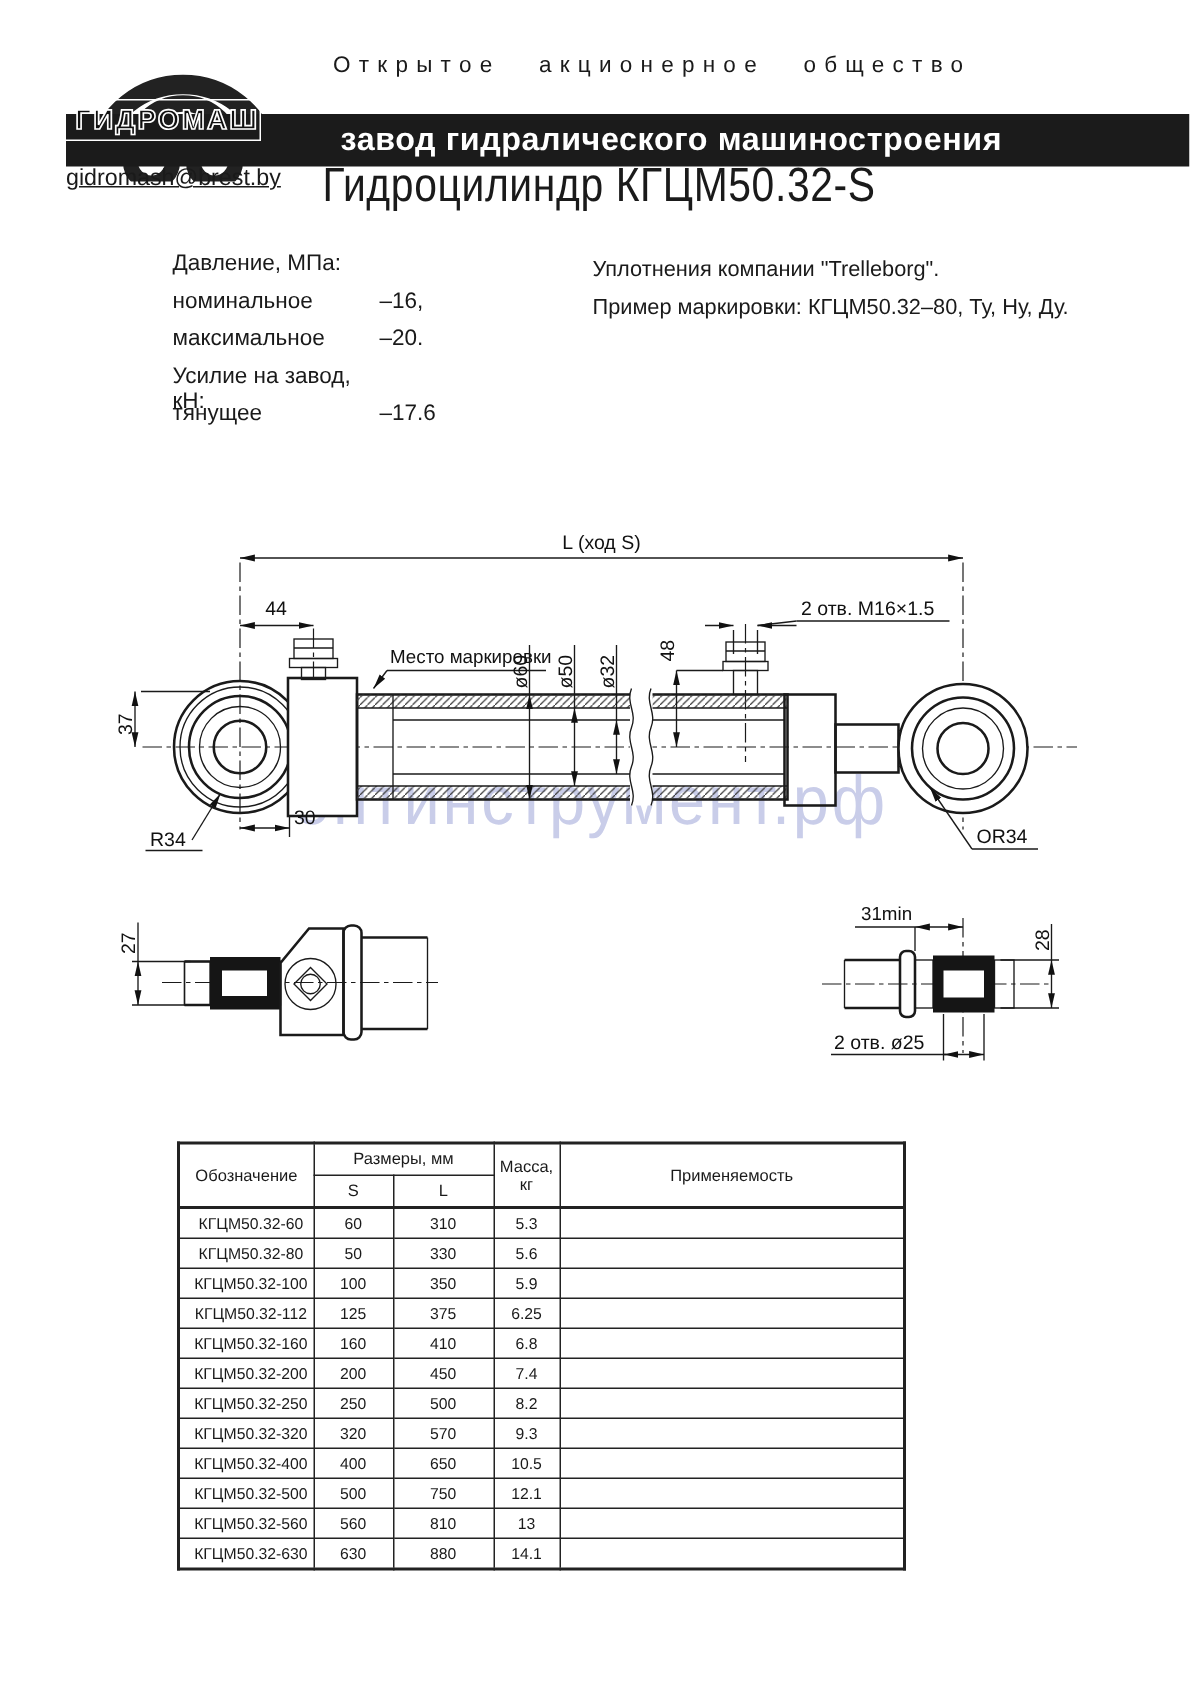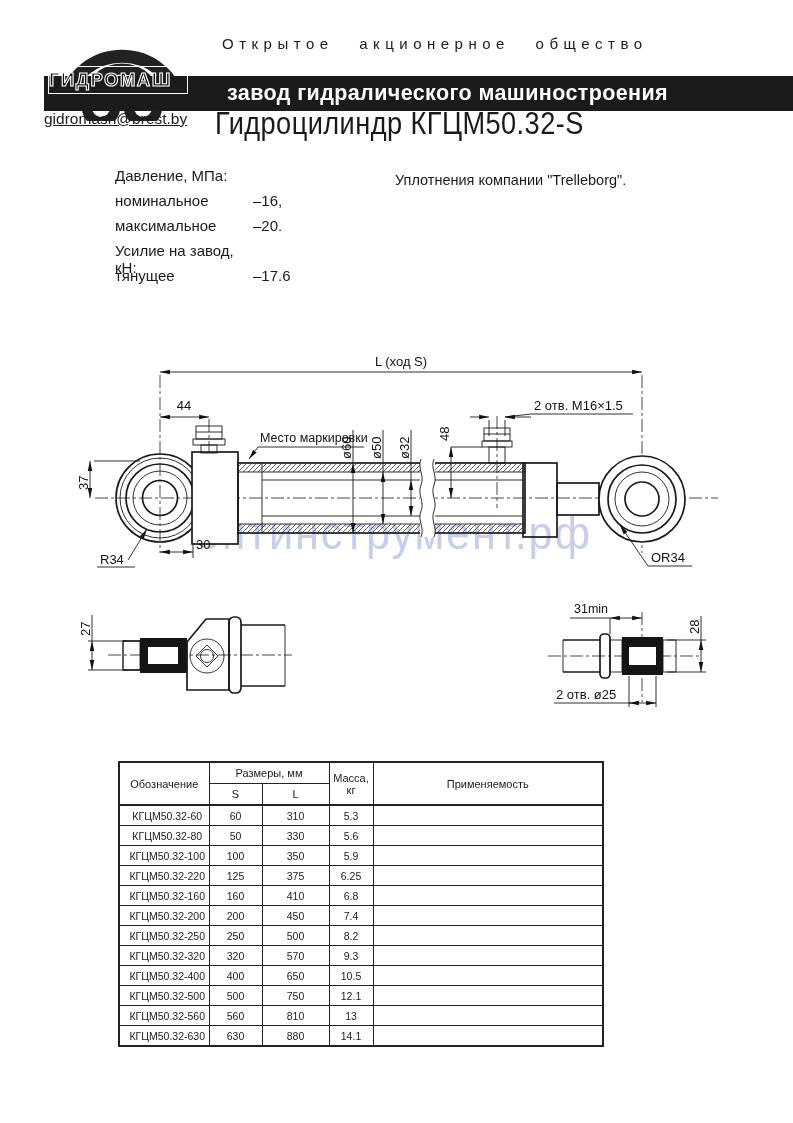--- a/index.html
+++ b/index.html
@@ -5,22 +5,22 @@
   html,body{margin:0;padding:0}
   body{width:793px;height:1123px;background:#fff;position:relative;
        font-family:"Liberation Sans",sans-serif;color:#1a1a1a;overflow:hidden}
   .abs{position:absolute}
 
   
   .oao{left:222px;top:35px;font-size:15px;letter-spacing:5.5px;word-spacing:16px;white-space:nowrap}
   .banner{left:44px;top:76px;width:749px;height:35px;background:#1b1b1b}
   .banner-title{position:absolute;left:183px;top:0;height:35px;line-height:35px;
        color:#fff;font-size:21.5px;font-weight:bold;letter-spacing:.4px;white-space:nowrap}
-  .logo-box{left:48px;top:66px;width:138px;height:26px;border:1.5px solid #fff;background:transparent;
-       display:flex;align-items:center;justify-content:flex-start;z-index:3}
+  .logo-box{left:34px;top:66px;width:138px;height:26px;border:1.5px solid #fff;background:transparent;
+       display:flex;align-items:center;justify-content:flex-end;z-index:3}
   .logo-text{font-size:18.5px;font-weight:bold;letter-spacing:1.5px;color:#101010;
        -webkit-text-stroke:1.1px #fff;white-space:nowrap}
   .email{left:44px;top:110px;font-size:15.5px;text-decoration:underline}
   .doc-title{left:215px;top:105px;font-size:32px;letter-spacing:.5px;white-space:nowrap;
        transform:scaleX(.85);transform-origin:left top}
 
   
   .specs-left{left:115px;top:167px;font-size:15px}
   .spec-row{display:flex;height:25px;align-items:flex-start}
   .spec-label{width:138px}
@@ -89,20 +89,21 @@
     <span></span>
     </div>
   <div class="spec-row">
     <span class="spec-label">тянущее</span>
     <span>–17.6</span>
     </div>
 </div>
 
 <div class="abs specs-right">
   <div>Уплотнения компании "Trelleborg".</div>
+  <div>Пример маркировки: КГЦМ50.32–80, Ту, Ну, Ду.</div>
 </div>
 
 <svg class="abs draw" width="763" height="382" viewBox="30 340 763 382">
   <defs>
     <pattern id="h" patternUnits="userSpaceOnUse" width="5" height="5">
       <path d="M0,5 L5,0" stroke="#3a3a3a" stroke-width=".8"></path>
     </pattern>
     <marker id="ae" viewBox="0 0 10 6" refX="10" refY="3" markerWidth="11" markerHeight="7" orient="auto">
       <path d="M0,.7 L10,3 L0,5.3 Z" fill="#111"></path>
     </marker>
@@ -319,21 +320,21 @@
       <td></td>
     </tr>
     <tr>
       <td class="des">КГЦМ50.32-100</td>
       <td>100</td>
       <td>350</td>
       <td>5.9</td>
       <td></td>
     </tr>
     <tr>
-      <td class="des">КГЦМ50.32-220</td>
+      <td class="des">КГЦМ50.32-112</td>
       <td>125</td>
       <td>375</td>
       <td>6.25</td>
       <td></td>
     </tr>
     <tr>
       <td class="des">КГЦМ50.32-160</td>
       <td>160</td>
       <td>410</td>
       <td>6.8</td>

